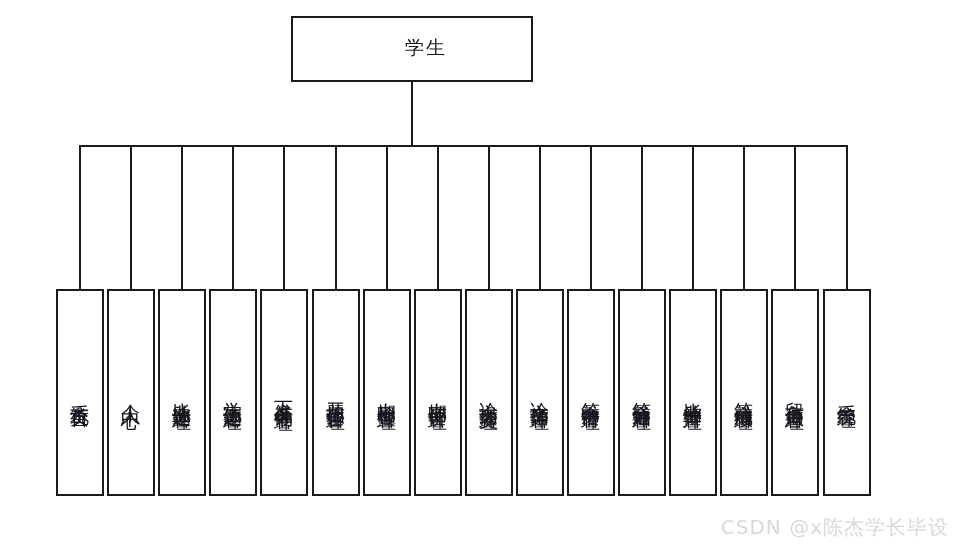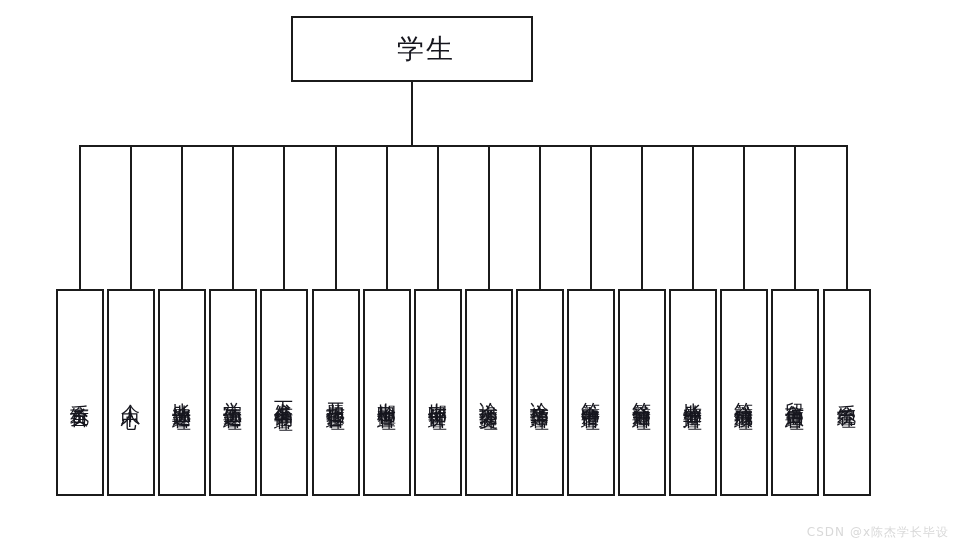--- a/index.html
+++ b/index.html
@@ -29,22 +29,22 @@
   .root-node {
     left: 291px;
     top: 16px;
     width: 242px;
     height: 66px;
     display: flex;
     align-items: center;
     justify-content: center;
   }
   .root-label {
-    font-family: Liberation Serif, serif;
-    font-size: 27px;
+    font-family: Liberation Mono, monospace;
+    font-size: 19px;
     line-height: 1;
     color: #16161e;
     letter-spacing: 2px;
     margin-left: 28px;
   }
 
   .leaf-node {
     top: 289px;
     height: 207px;
     width: 48px;
@@ -71,21 +71,21 @@
   }
   .line-v { width: 2px; }
   .line-h { height: 2px; }
 
   
   .watermark {
     position: absolute;
     right: 14px;
     bottom: 10px;
     font-family: "DejaVu Sans", "Liberation Sans", sans-serif;
-    font-size: 12px;
+    font-size: 20px;
     color: #d9d9d9;
     letter-spacing: 1px;
     user-select: none;
     white-space: nowrap;
   }
 </style>
 </head>
 <body>
 
 <div id="canvas">

